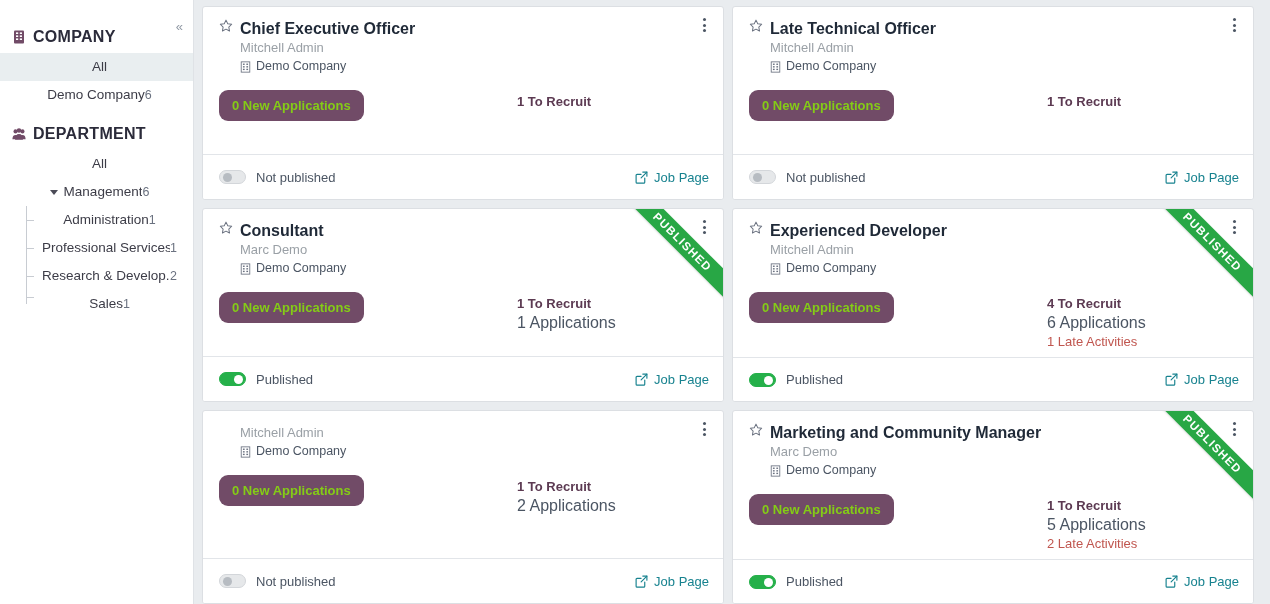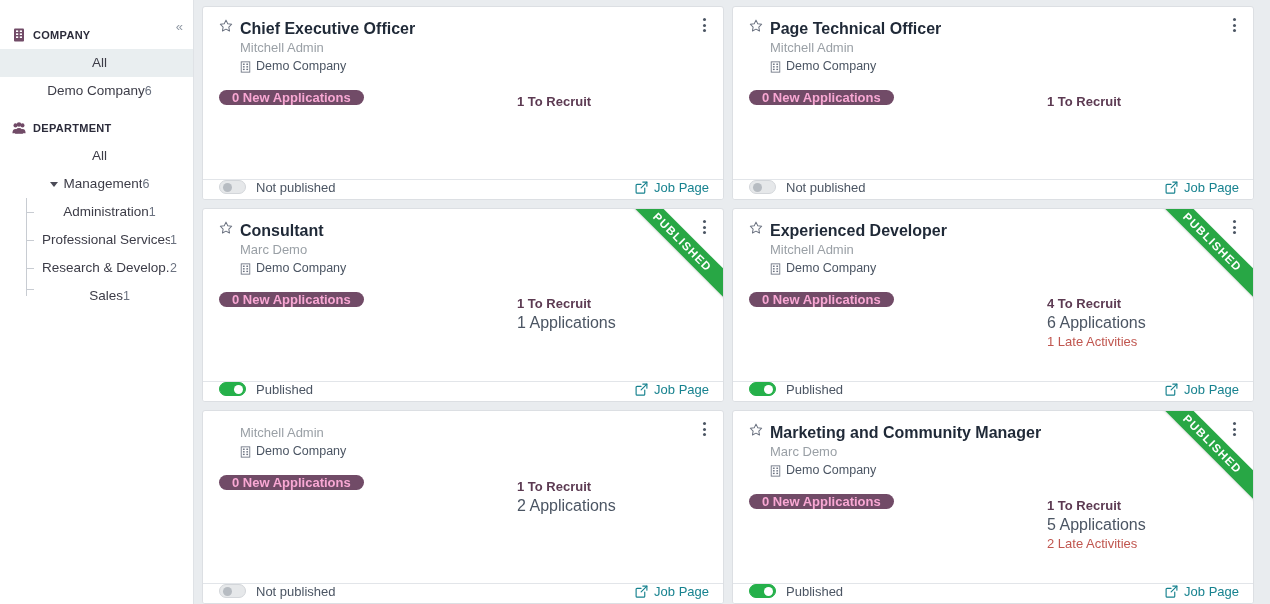--- a/index.html
+++ b/index.html
@@ -39,21 +39,21 @@
     font-size: 13px;
     line-height: 1;
     cursor: pointer;
     user-select: none;
   }
   .section-head {
     display: flex;
     align-items: center;
     gap: 7px;
     padding: 16px 12px 7px 12px;
-    font-size: 11px;
+    font-size: 16px;
     font-weight: bold;
     letter-spacing: .3px;
     color: #2b2b3a;
     text-transform: uppercase;
   }
   .section-head.first { padding-top: 18px; }
   .sec-icon { width: 14px; height: 14px; display:inline-block; flex: 0 0 auto; }
 
   .side-item {
     display: flex;
@@ -169,26 +169,26 @@
     margin: 0 auto 2.5px auto;
   }
 
   .stats-row {
     display: flex;
     align-items: flex-start;
     margin-top: 14px;
   }
   .new-apps-btn {
     background: #714b67;
-    color: #f9a8d4;
+    color: #84cc16;
     border: none;
     border-radius: 9px;
     font-size: 13px;
     font-weight: bold;
-    padding: 0 13px;
+    padding: 8px 13px;
     line-height: 15px;
     cursor: pointer;
     white-space: nowrap;
   }
   .stats-col {
     margin-left: auto;
     width: 190px;
     padding-top: 2px;
   }
   .stat-recruit {
@@ -206,23 +206,23 @@
   }
   .stat-late {
     font-size: 13px;
     color: #c0564f;
     line-height: 19px;
     cursor: pointer;
   }
 
   .card-foot {
     border-top: 1px solid #e2e5e9;
-    height: 20px;
-    display: flex;
-    align-items: flex-start;
+    height: 45px;
+    display: flex;
+    align-items: center;
     padding: 0 14px 0 16px;
     background: #fff;
   }
   .toggle {
     width: 27px; height: 14px;
     border-radius: 8px;
     background: #e6e8ea;
     border: 1px solid #d3d6da;
     position: relative;
     flex: 0 0 auto;
@@ -427,21 +427,21 @@
           <div class="card-body">
             <div class="dots">
               <i></i>
               <i></i>
               <i></i>
             </div>
             <div class="card-title-row">
               <span class="star"><svg width="14" height="14" viewBox="0 0 16 16" xmlns="http://www.w3.org/2000/svg">
                   <path d="M8 1.3l2 4.1 4.5.6-3.3 3.2.8 4.5L8 11.6 3.9 13.7l.8-4.5L1.5 6l4.5-.6z" fill="none" stroke="#6b7280" stroke-width="1.15" stroke-linejoin="round"></path>
                 </svg></span>
-              <span class="card-title">Page Technical Officer</span>
+              <span class="card-title">Late Technical Officer</span>
             </div>
             <div class="card-sub">Mitchell Admin</div>
             <div class="card-company">
               <span style="display:flex">
                 <svg class="bldg" viewBox="0 0 12 14" xmlns="http://www.w3.org/2000/svg">
                   <rect x="1" y="1" width="10" height="12" fill="none" stroke="#6b7280" stroke-width="1"></rect>
                   <rect x="3" y="3" width="2" height="1.6" fill="#6b7280"></rect>
                   <rect x="7" y="3" width="2" height="1.6" fill="#6b7280"></rect>
                   <rect x="3" y="6" width="2" height="1.6" fill="#6b7280"></rect>
                   <rect x="7" y="6" width="2" height="1.6" fill="#6b7280"></rect>

